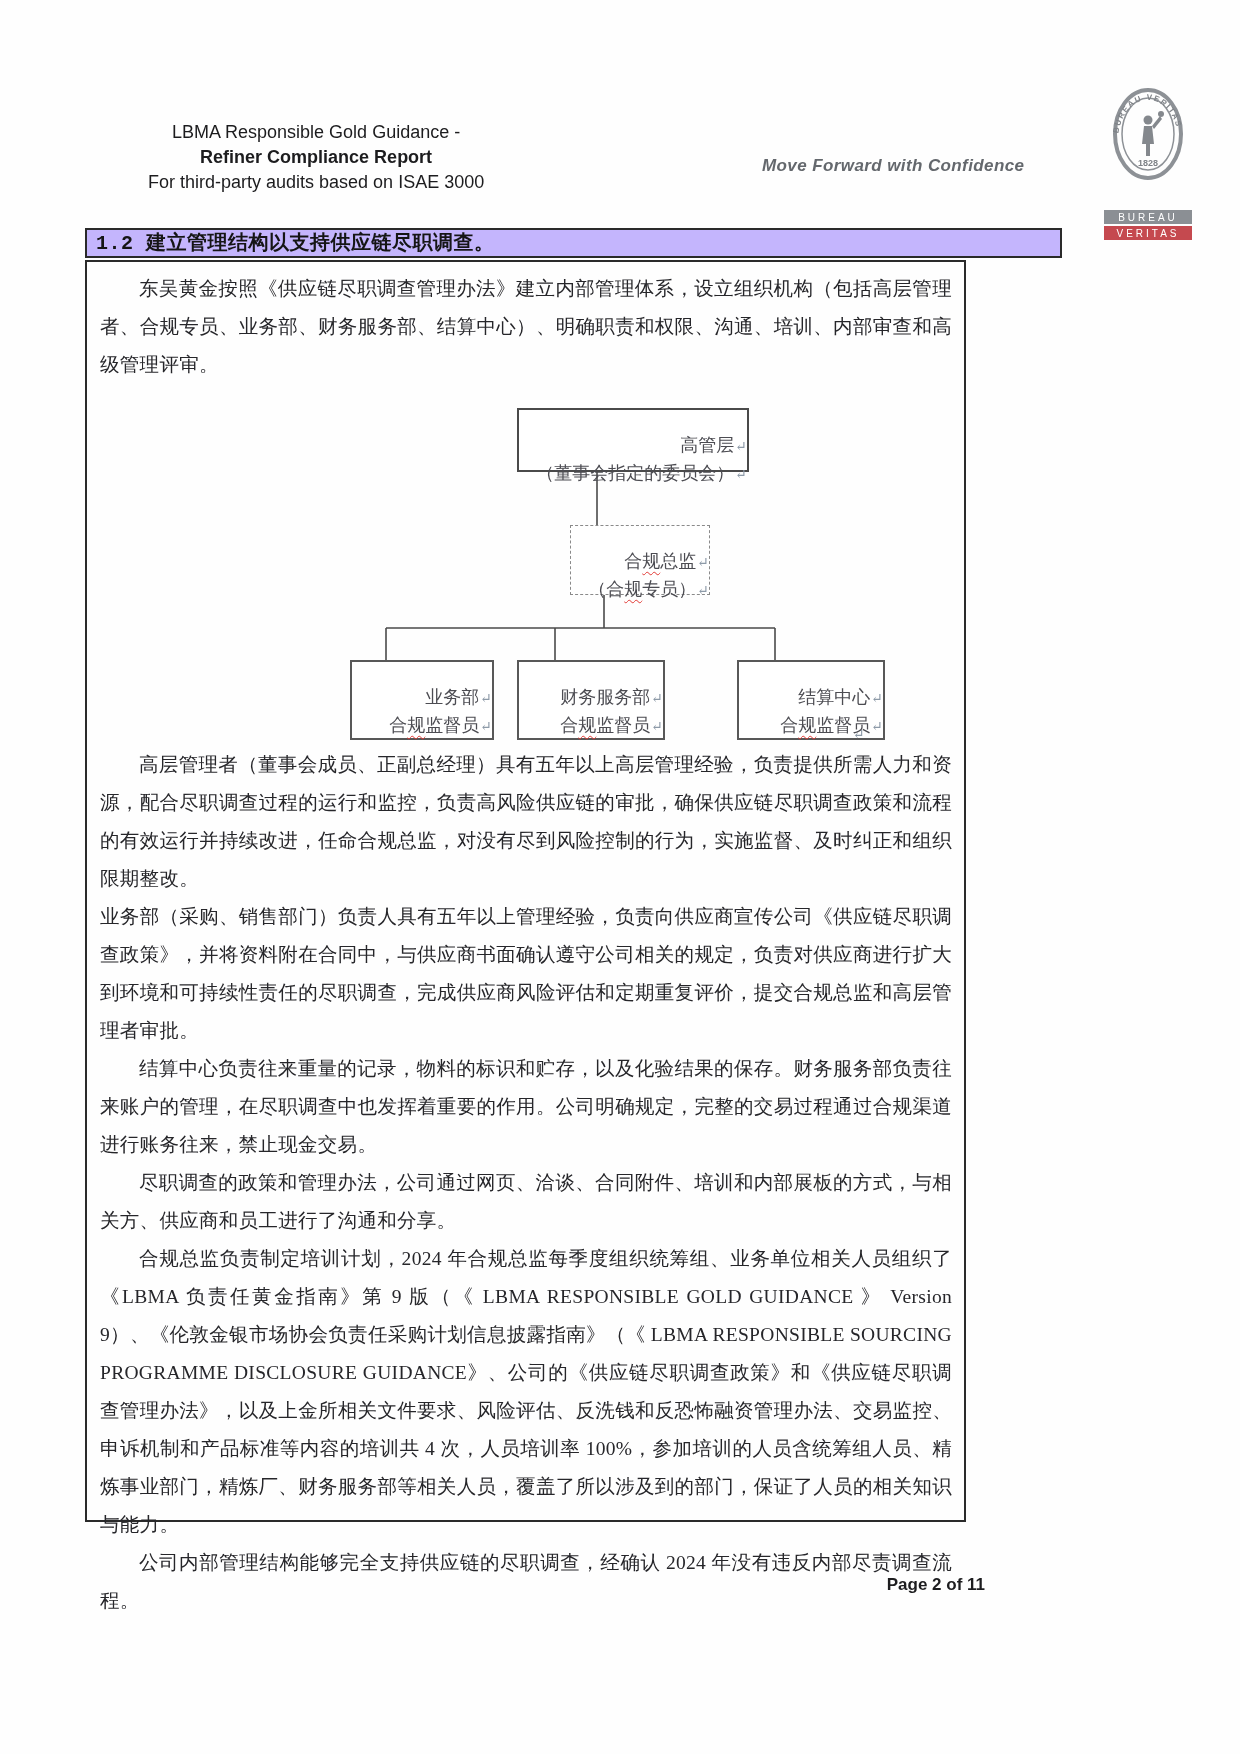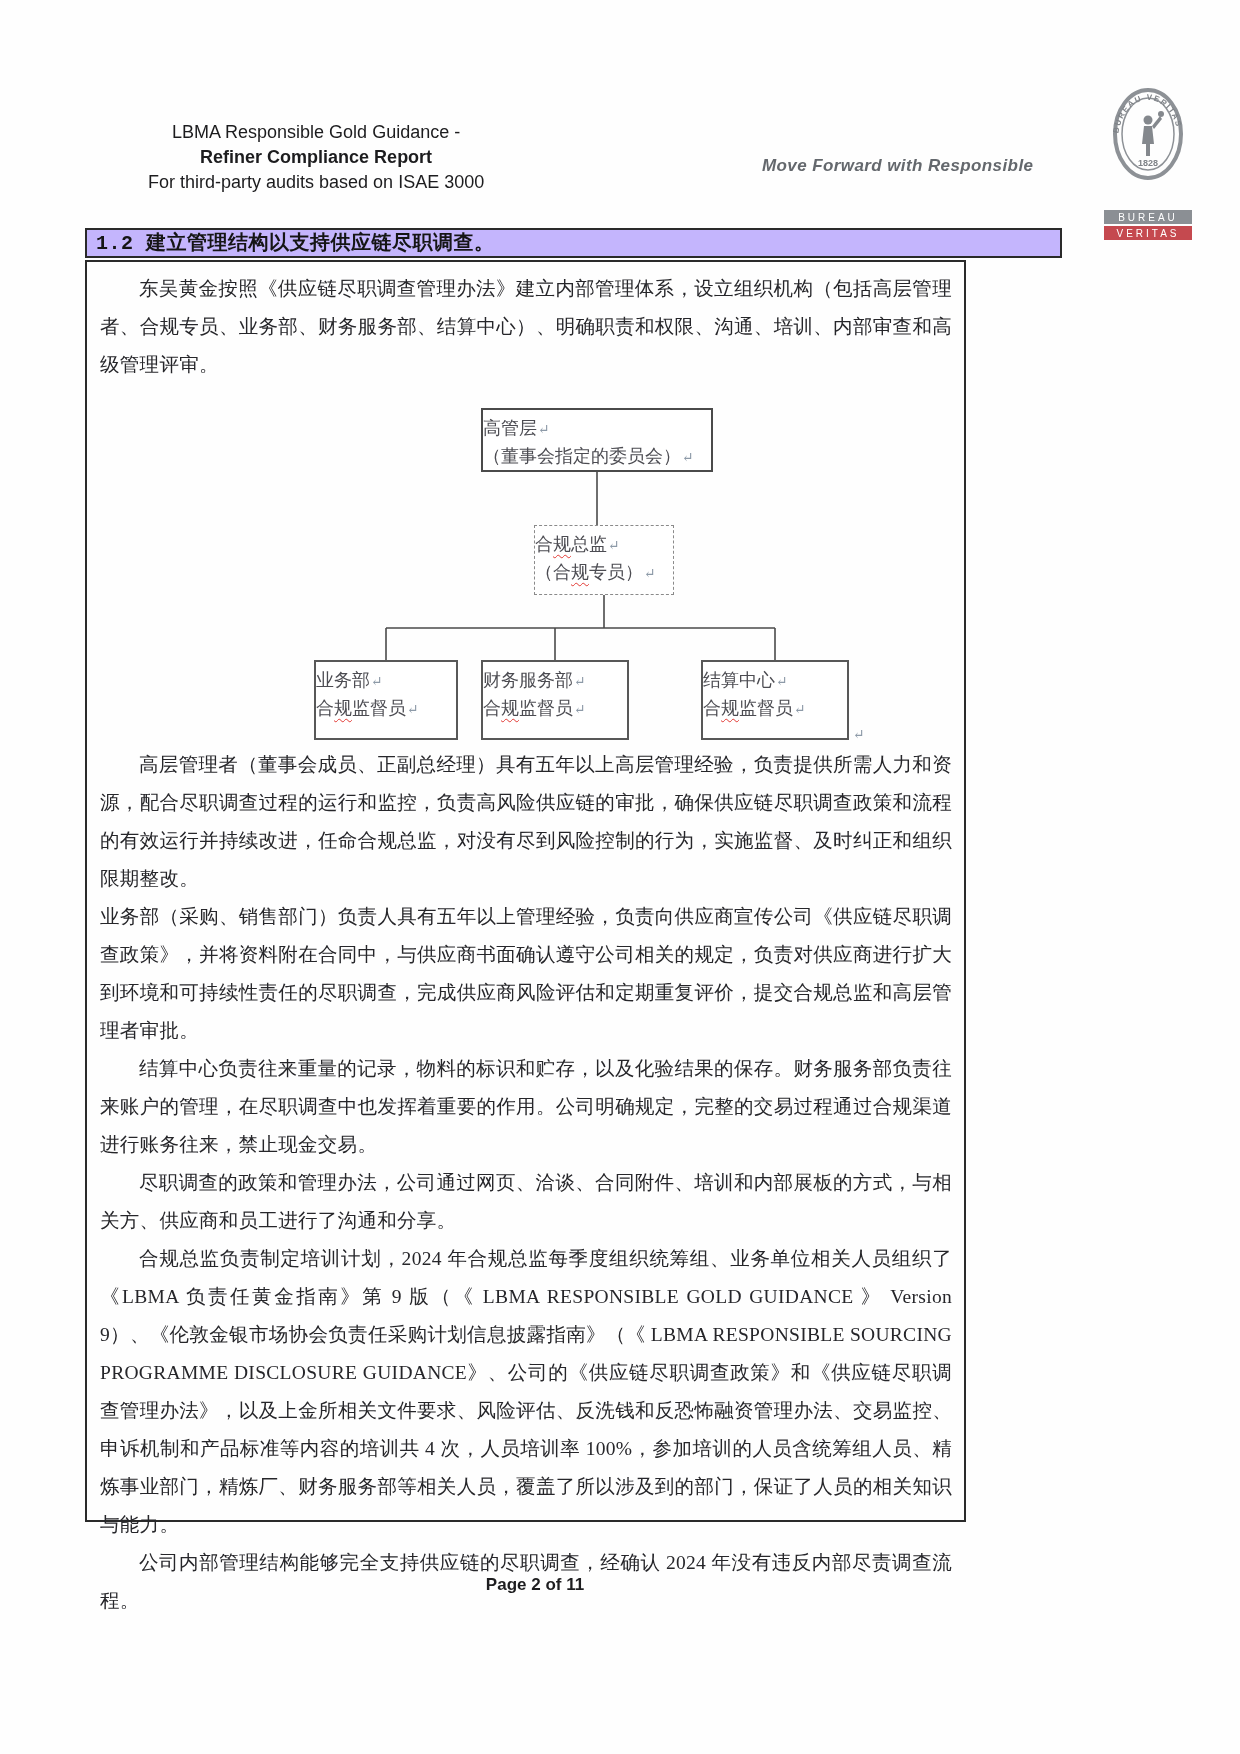--- a/index.html
+++ b/index.html
@@ -33,51 +33,51 @@
   
   .content-box{position:absolute;left:85px;top:260px;width:881px;height:1262px;
     border:2px solid #2a2a2a;box-sizing:border-box;
     padding:8px 12px 0 13px;}
   .content-box p{margin:0;font-size:19.5px;line-height:38px;
     text-align:justify;letter-spacing:.3px;}
   .content-box p.indent{text-indent:2em;}
   
   .orgchart{position:relative;width:949px;height:358px;margin-top:4px;
     font-size:18px;color:#4c4c52;}
-  .orgchart .node{position:absolute;box-sizing:border-box;text-align:left;
-    line-height:26px;padding-top:5px;background:#fff;}
+  .orgchart .node{position:absolute;box-sizing:border-box;text-align:right;
+    line-height:26px;padding-top:22px;background:#fff;margin-left:36px;}
   .node-top{left:381px;top:20px;width:232px;height:64px;border:2px solid #4a4a4a;}
   .node-mid{left:434px;top:137px;width:140px;height:70px;border:1px dashed #8a8a8a;padding-top:8px;}
   .node-child{top:272px;height:80px;border:2px solid #585858;padding-top:12px;}
   .node-c1{left:214px;width:144px;}
   .node-c2{left:381px;width:148px;}
   .node-c3{left:601px;width:148px;}
   .ret{color:#8d9aa8;font-size:14px;margin-left:1px;}
   .sq{text-decoration-line:underline;text-decoration-style:wavy;
     text-decoration-color:#e23a35;text-decoration-thickness:1px;
     text-underline-offset:4px;}
   .chart-lines{position:absolute;left:0;top:0;width:949px;height:358px;}
   .stray-ret{position:absolute;left:752px;top:338px;}
   
-  .footer{position:absolute;left:85px;top:1575px;width:900px;text-align:center;
+  .footer{position:absolute;left:85px;top:1575px;width:900px;text-align:right;
     font-family:"Liberation Sans","DejaVu Sans",sans-serif;
     font-weight:bold;font-size:17px;color:#1d1d1f;}
 </style>
 </head>
 <body>
 
 <div class="page">
 
   <div class="doc-header">
     <div>LBMA Responsible Gold Guidance -</div>
     <div class="bold">Refiner Compliance Report</div>
     <div>For third-party audits based on ISAE 3000</div>
   </div>
 
-  <div class="tagline">Move Forward with Responsible</div>
+  <div class="tagline">Move Forward with Confidence</div>
 
   <div class="bv-logo">
     <svg width="96" height="104" viewBox="0 0 96 104">
       <defs>
         <path id="arcTop" d="M 18 58 A 30 40 0 1 1 78 58" fill="none"></path>
       </defs>
       <ellipse cx="48" cy="52" rx="33" ry="44" fill="none" stroke="#8d9196" stroke-width="4"></ellipse>
       <ellipse cx="48" cy="52" rx="26" ry="36" fill="none" stroke="#8d9196" stroke-width="1.5"></ellipse>
       <text font-family="Liberation Sans, DejaVu Sans, sans-serif" font-size="8" font-weight="bold" fill="#7e8287" letter-spacing="1.5">
         <textPath href="#arcTop" startOffset="6%">BUREAU VERITAS</textPath>

